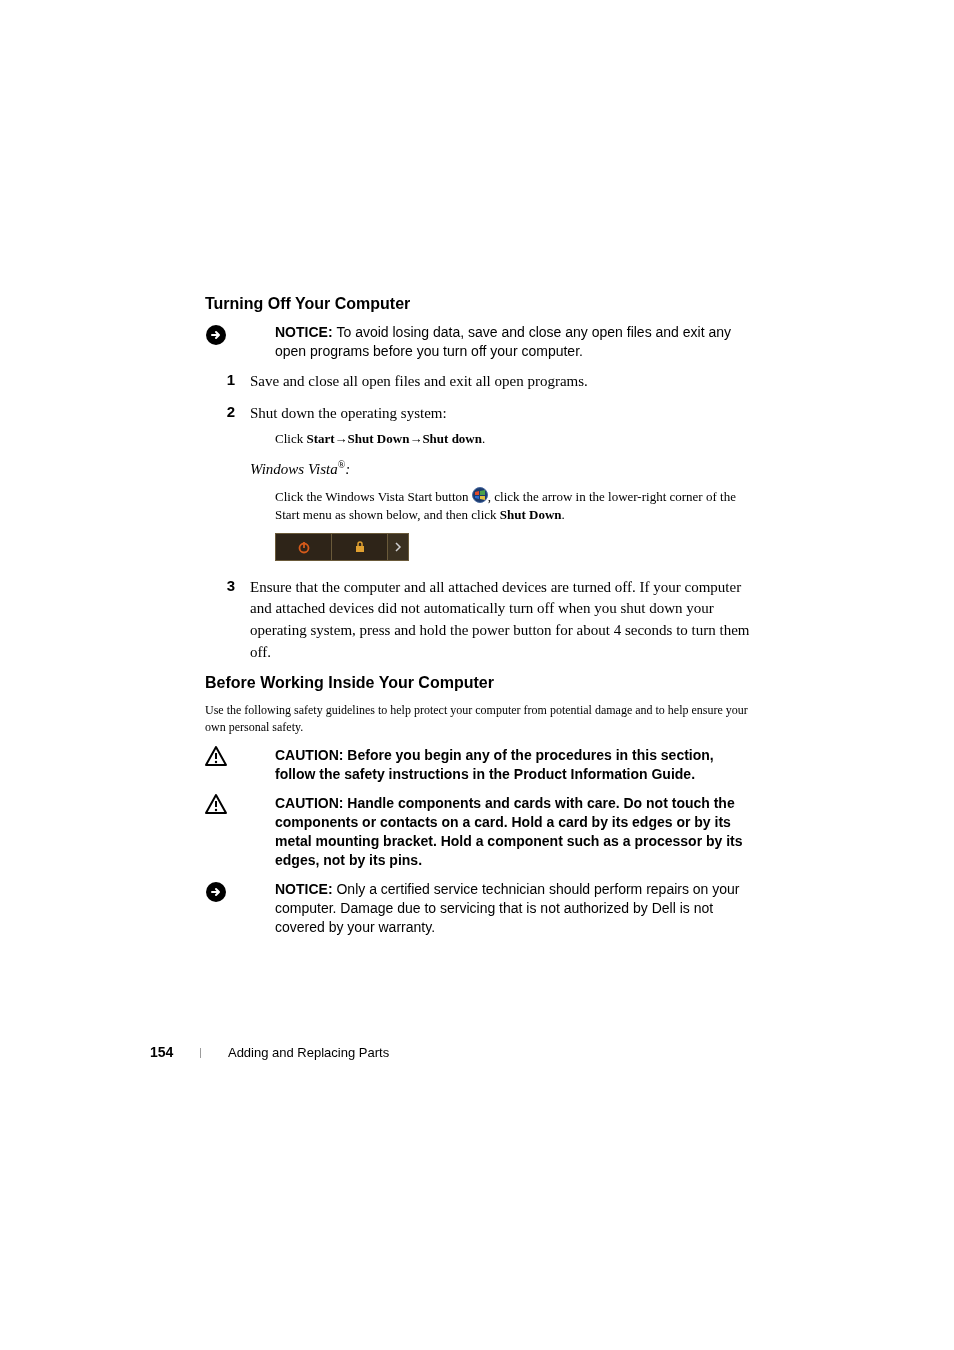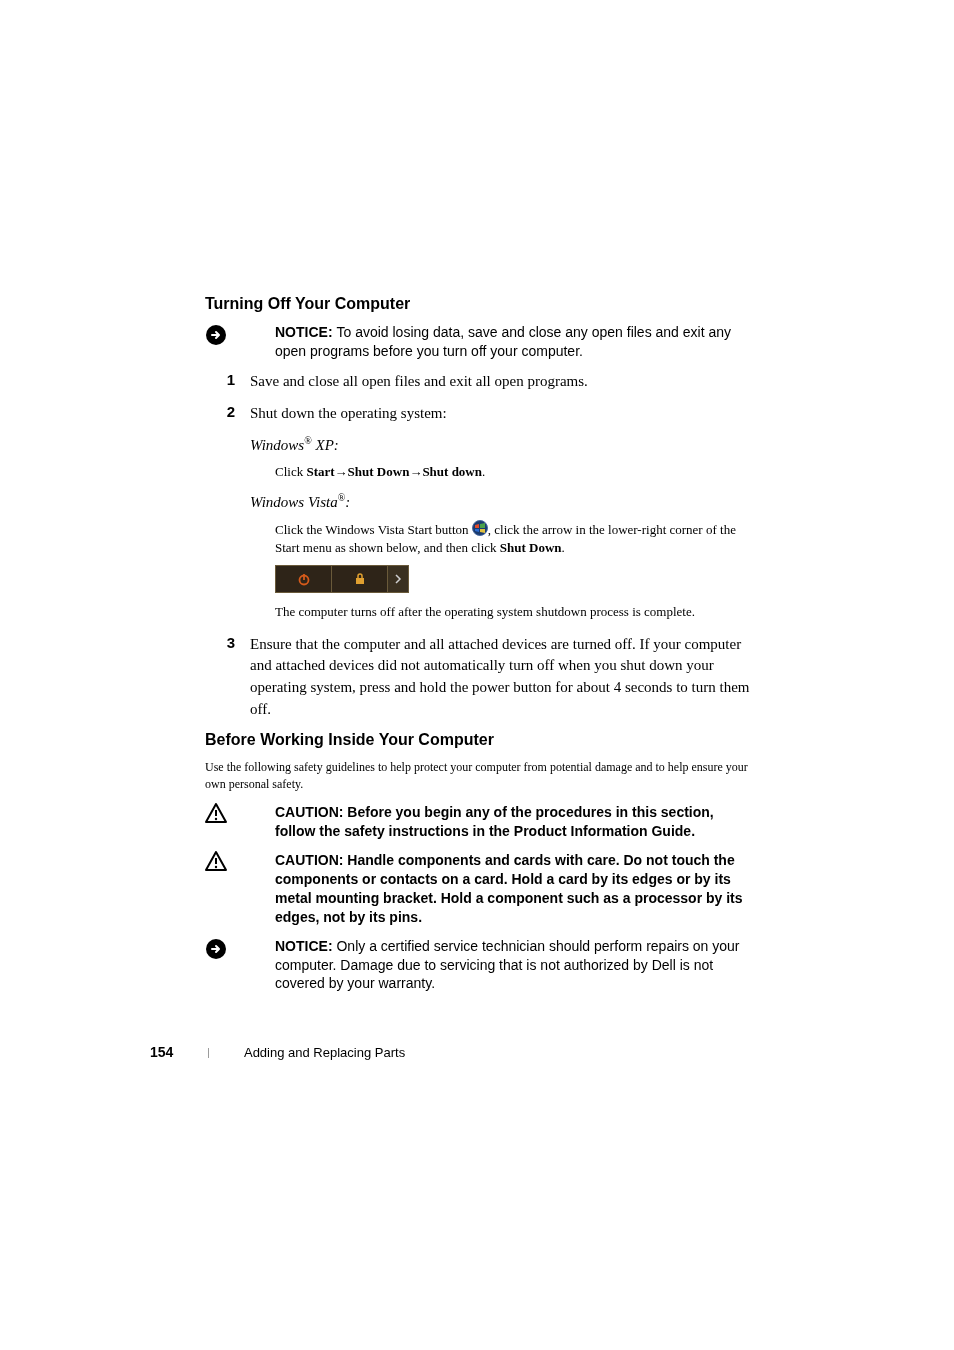--- a/index.html
+++ b/index.html
@@ -132,21 +132,21 @@
     font-weight: bold;
   }
   .footer {
     position: absolute;
     bottom: 290px;
     left: 150px;
     font-family: Arial, Helvetica, sans-serif;
     font-size: 13px;
     display: flex;
     align-items: center;
-    gap: 34px;
+    gap: 26px;
   }
   .footer .pn {
     font-weight: bold;
     font-size: 14px;
   }
   .footer .div {
     color:#888;
     font-size: 10px;
   }
   .ol-body p { margin: 0 0 4px 0; }
@@ -176,23 +176,20 @@
     <div class="ol-body">
         <p>Save and close all open files and exit all open programs.</p>
       </div>
   </div>
 
   <div class="ol-row">
     <div class="ol-num">2</div>
     <div class="ol-body">
       <p>Shut down the operating system:</p>
 
-      <div class="sub">
-        <span>Windows</span><span class="sup">®</span><span> XP:</span>
-      </div>
 
       <div class="indent">
         <span>Click </span><span class="bold">Start</span><span>→</span><span class="bold">Shut Down</span><span>→</span><span class="bold">Shut down</span><span>.</span>
       </div>
 
       <div class="sub">
         <span>Windows Vista</span><span class="sup">®</span><span>:</span>
       </div>
 
       <div class="indent">
@@ -221,21 +218,20 @@
                 <path d="M4 6 V4 a2 2 0 0 1 4 0 V6" stroke="#e0a030" stroke-width="1.5" fill="none"></path>
               </svg>
           </div>
           <div class="seg3">
             <svg width="8" height="10" viewBox="0 0 8 10">
                 <path d="M2 1 L6 5 L2 9" stroke="#cfcfcf" stroke-width="1.5" fill="none"></path>
               </svg>
           </div>
         </div>
 
-        <p>The computer turns off after the operating system shutdown process is complete.</p>
       </div>
     </div>
   </div>
 
   <div class="ol-row">
     <div class="ol-num">3</div>
     <div class="ol-body">
         <p>Ensure that the computer and all attached devices are turned off. If your computer and attached devices did not automatically turn off when you shut down your operating system, press and hold the power button for about 4 seconds to turn them off.</p>
       </div>
   </div>

